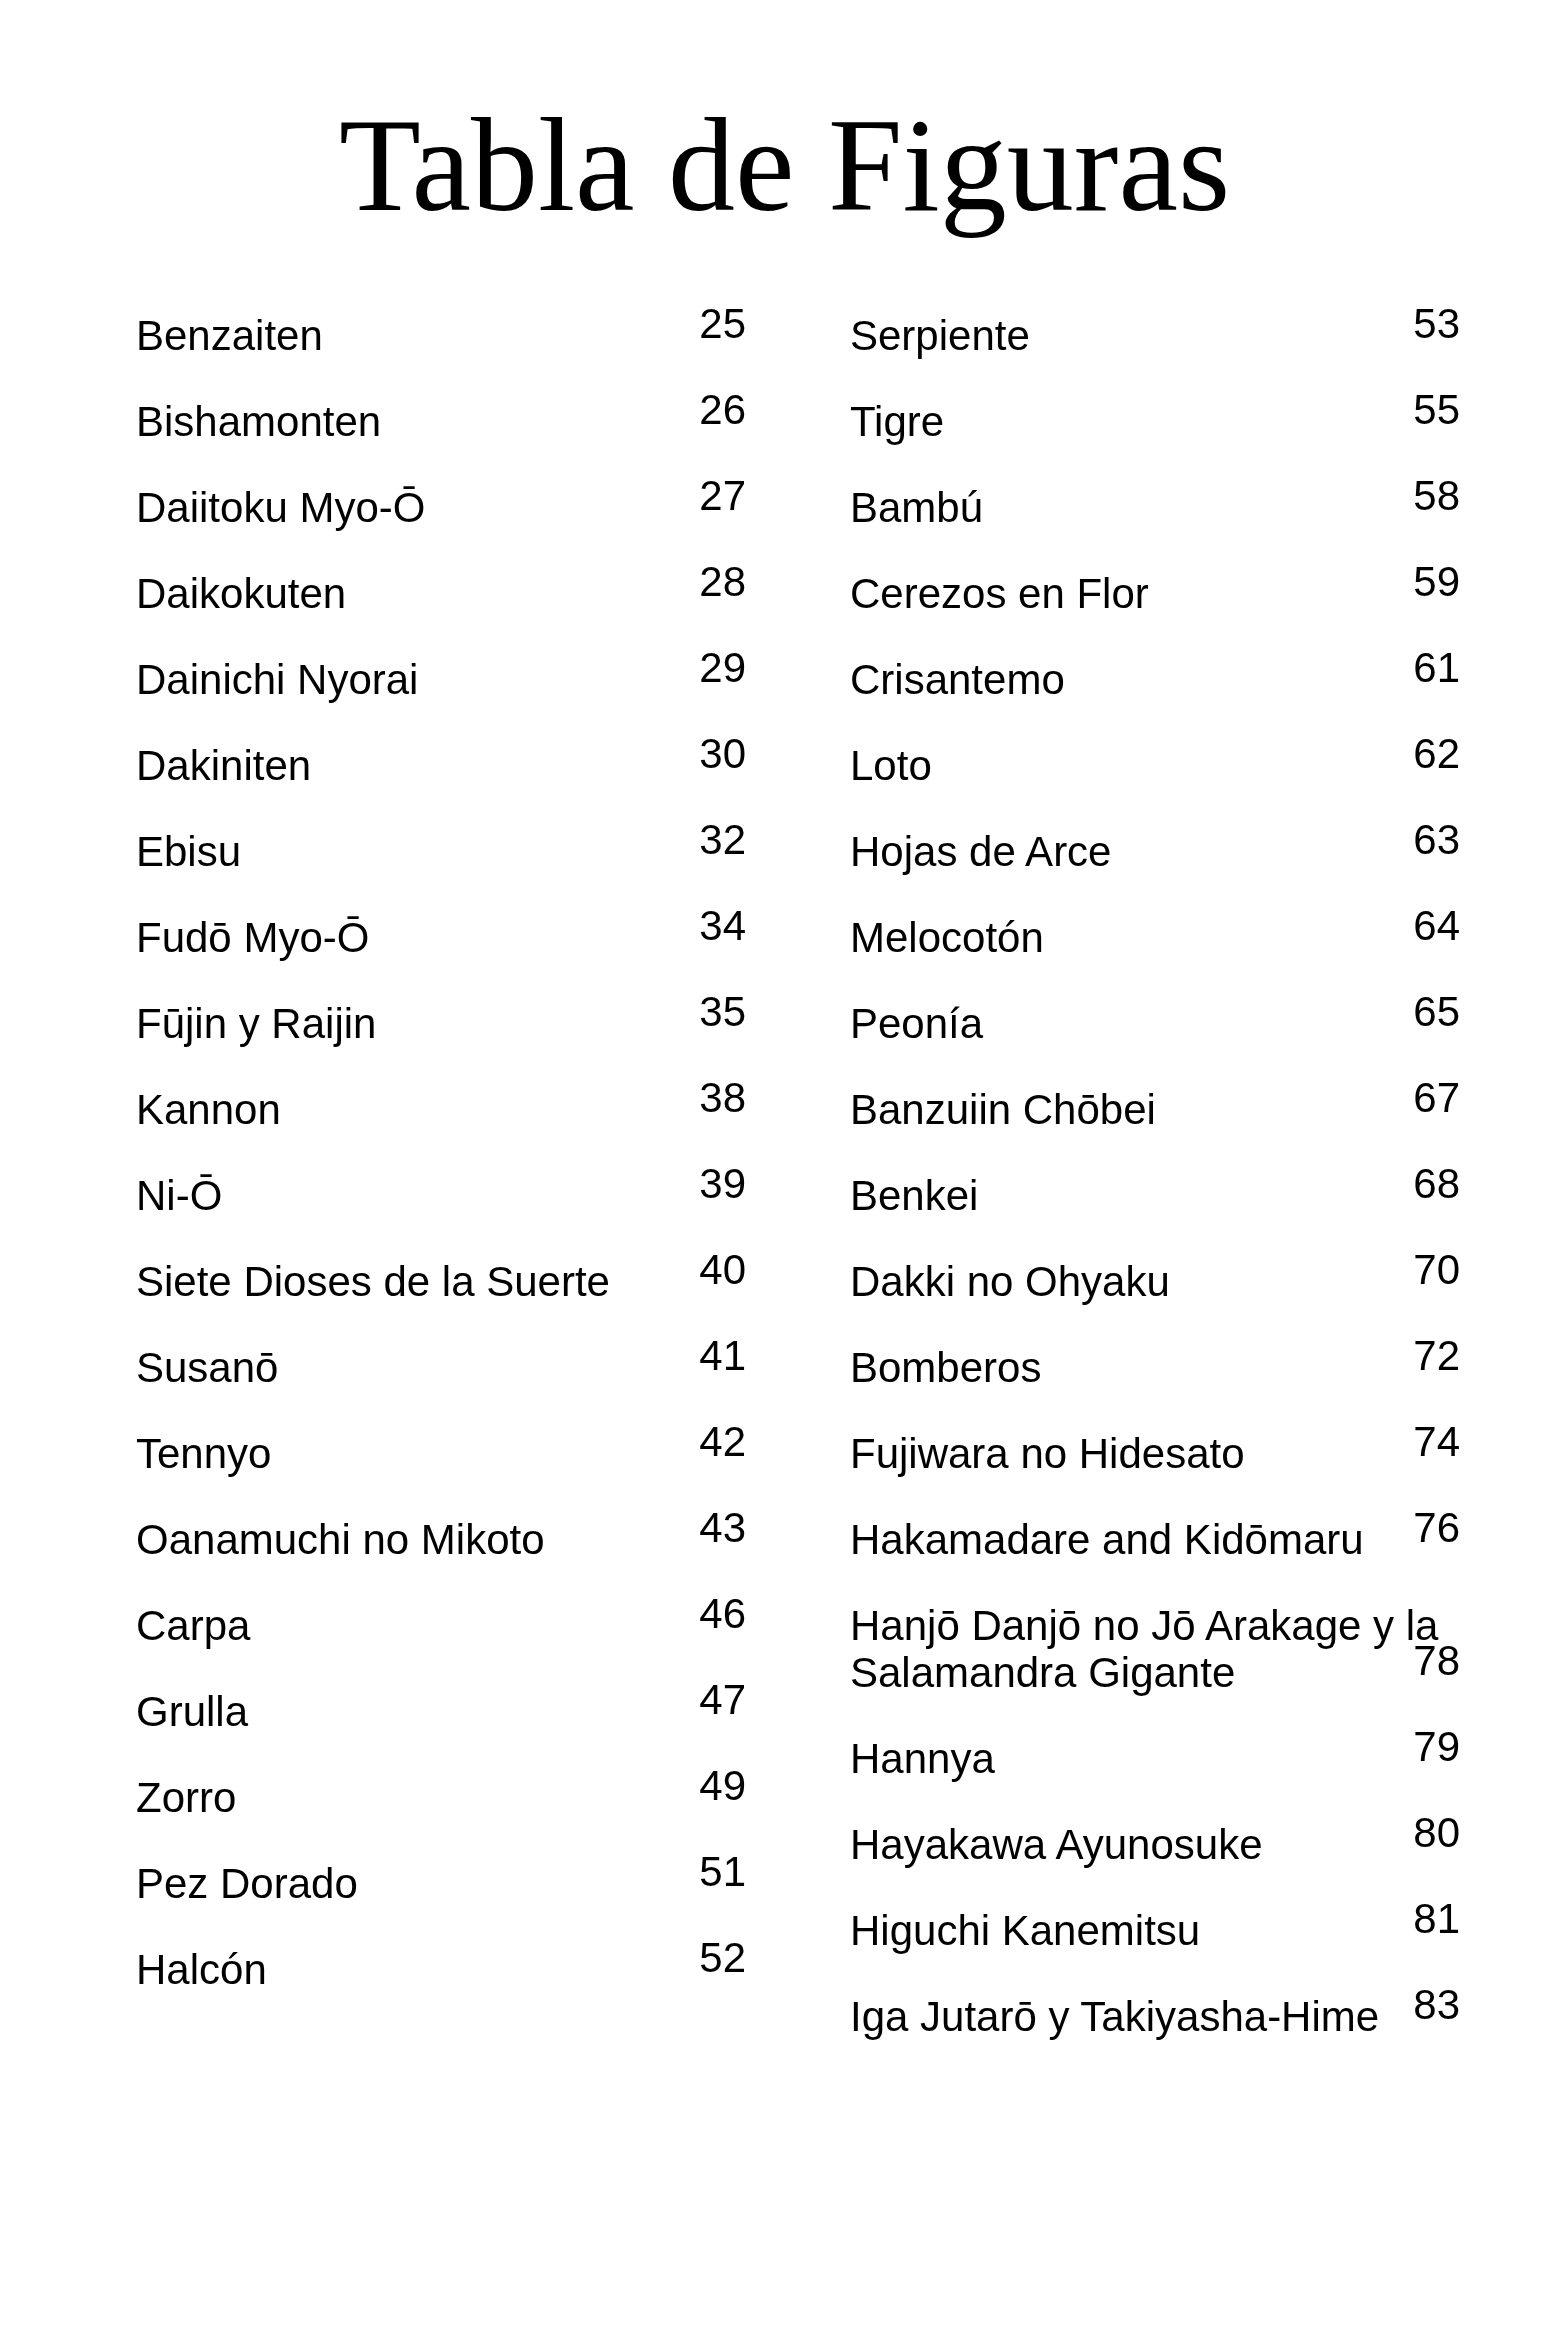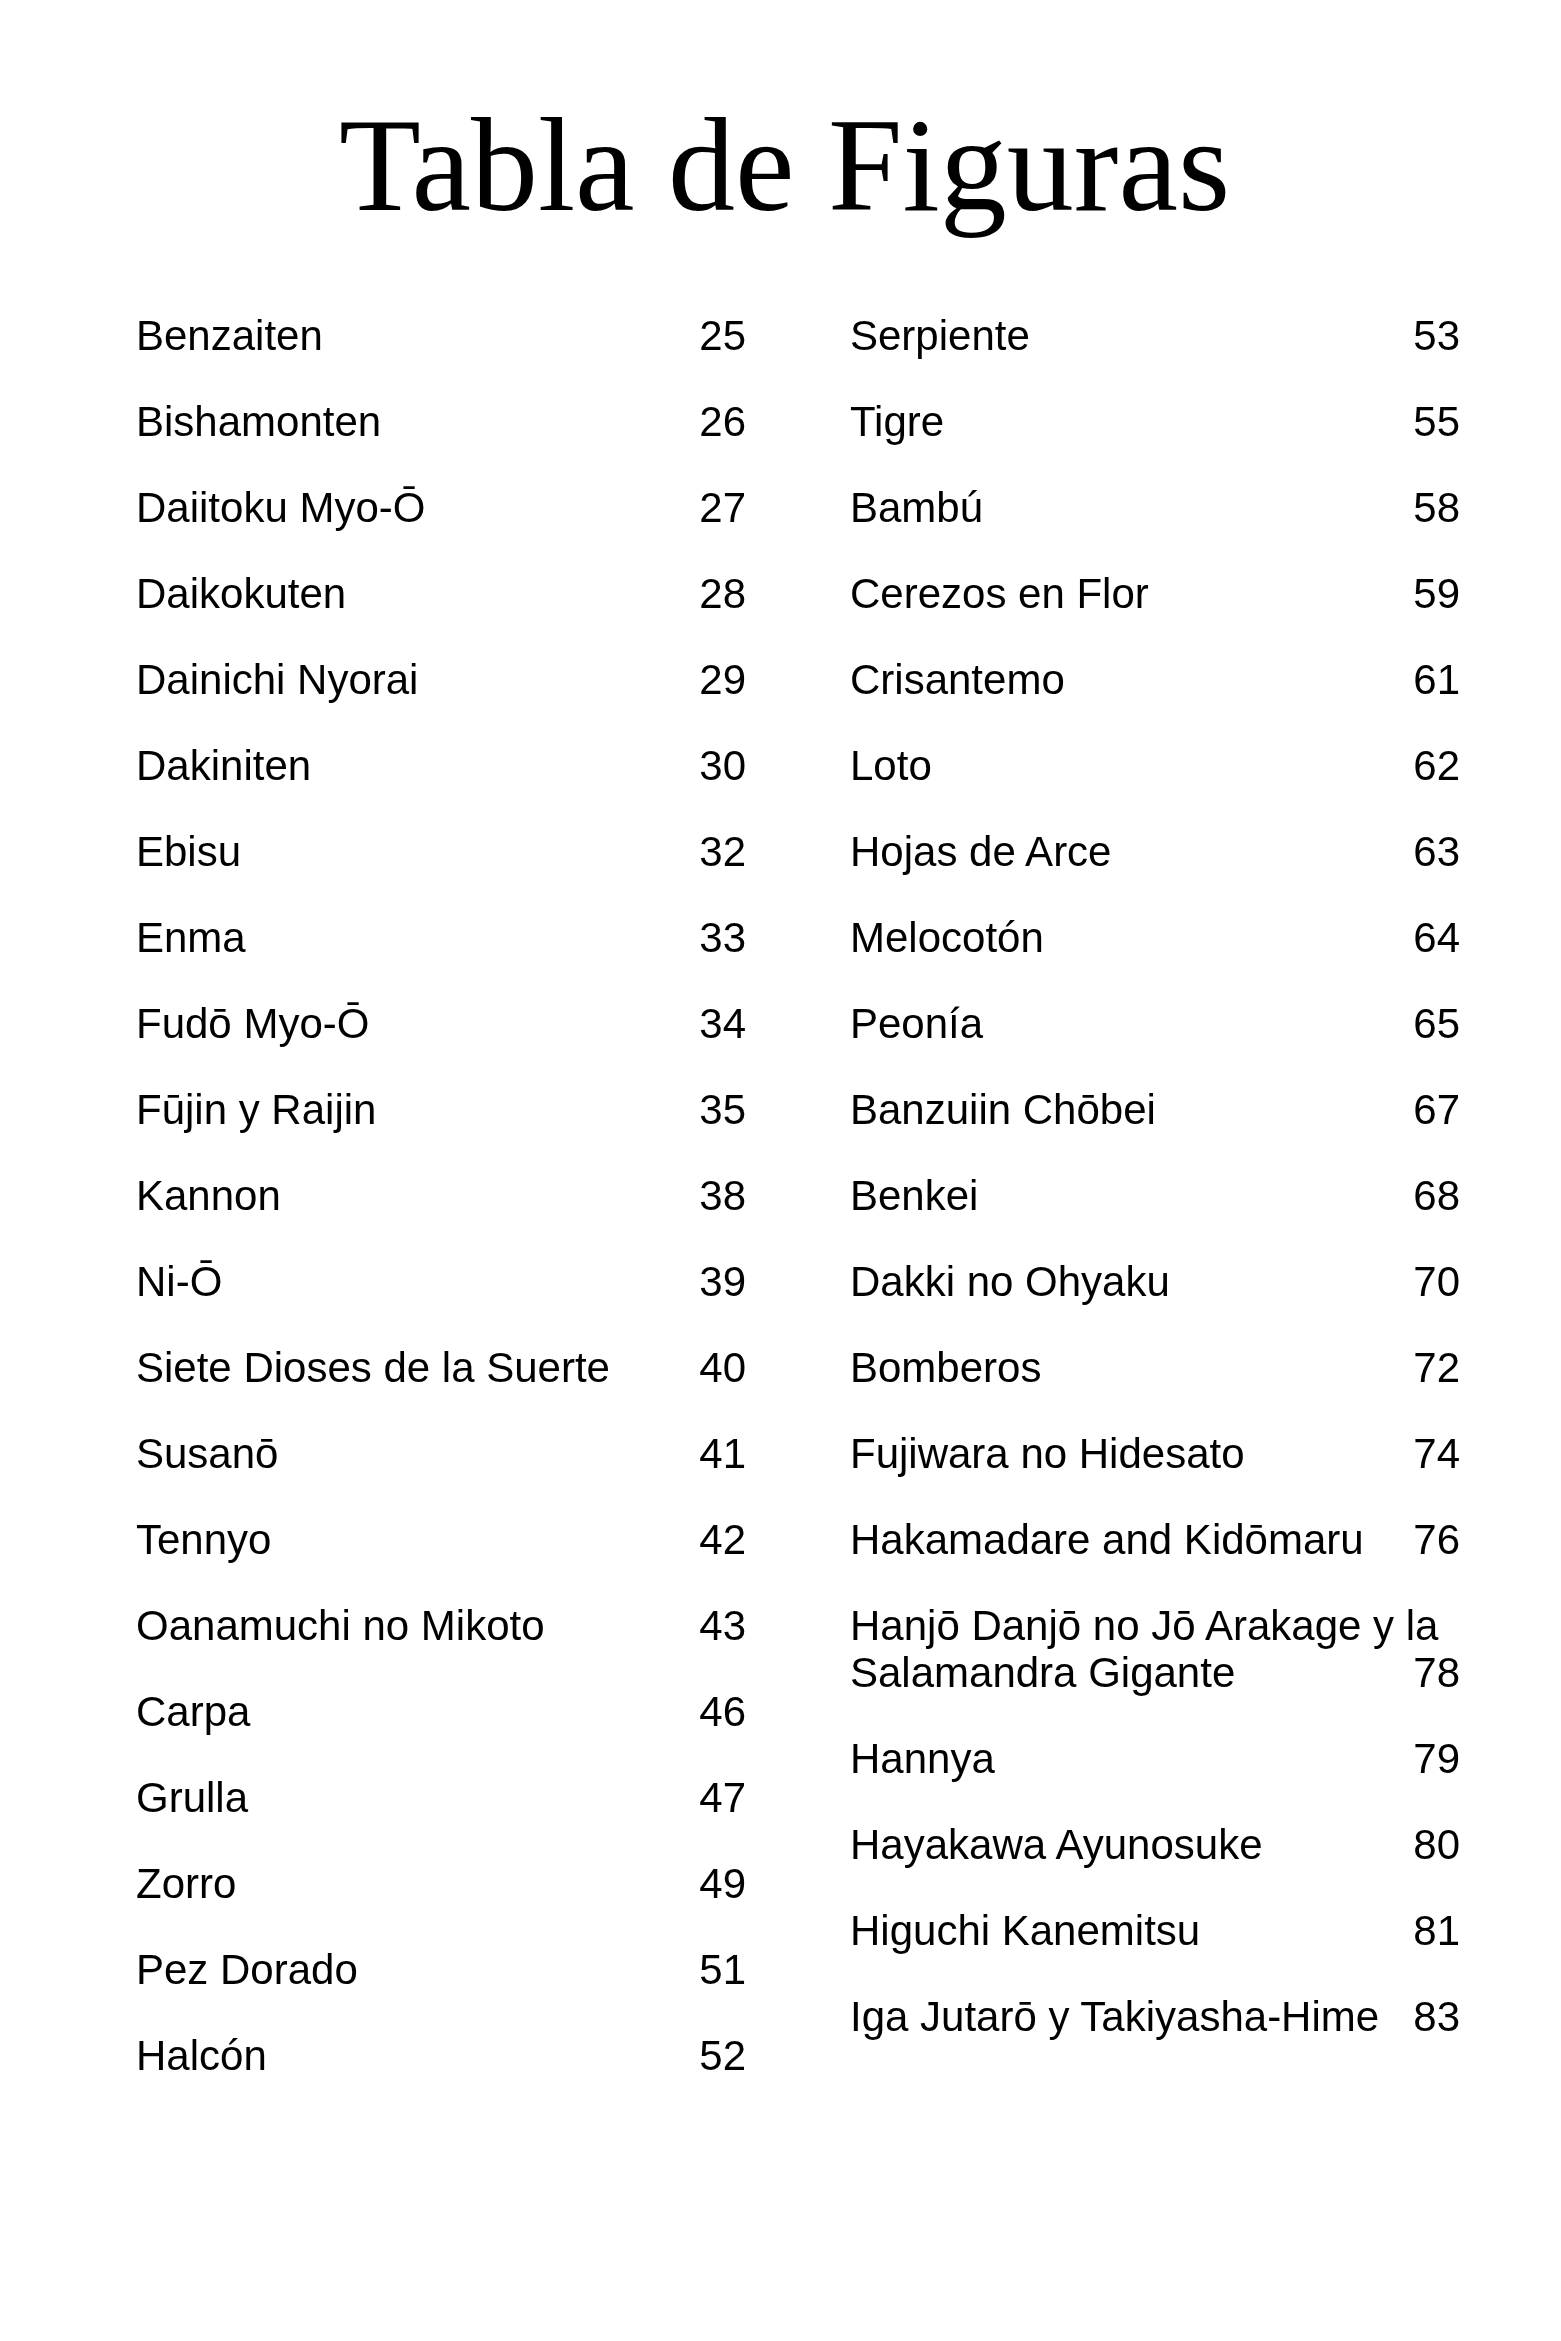--- a/index.html
+++ b/index.html
@@ -28,21 +28,21 @@
   .row{
     position:relative;
     font-size:42px;
     line-height:47px;
     margin-bottom:39px;
   }
   .label{display:block;}
   .pagenum{
     position:absolute;
     right:0;
-    bottom:0;
+    bottom:12px;
     white-space:nowrap;
     margin-top:36px;
   }
 </style>
 </head>
 <body>
 
 <div class="page-root">
   <h1 class="title">Tabla de Figuras</h1>
   <div class="toc">
@@ -69,24 +69,20 @@
         </div>
         <div class="row">
           <span class="label">Dakiniten</span>
           <span class="pagenum">30</span>
         </div>
         <div class="row">
           <span class="label">Ebisu</span>
           <span class="pagenum">32</span>
         </div>
         <div class="row">
-          <span class="label">Enma</span>
-          <span class="pagenum">33</span>
-        </div>
-        <div class="row">
           <span class="label">Fudō Myo-Ō</span>
           <span class="pagenum">34</span>
         </div>
         <div class="row">
           <span class="label">Fūjin y Raijin</span>
           <span class="pagenum">35</span>
         </div>
         <div class="row">
           <span class="label">Kannon</span>
           <span class="pagenum">38</span>

